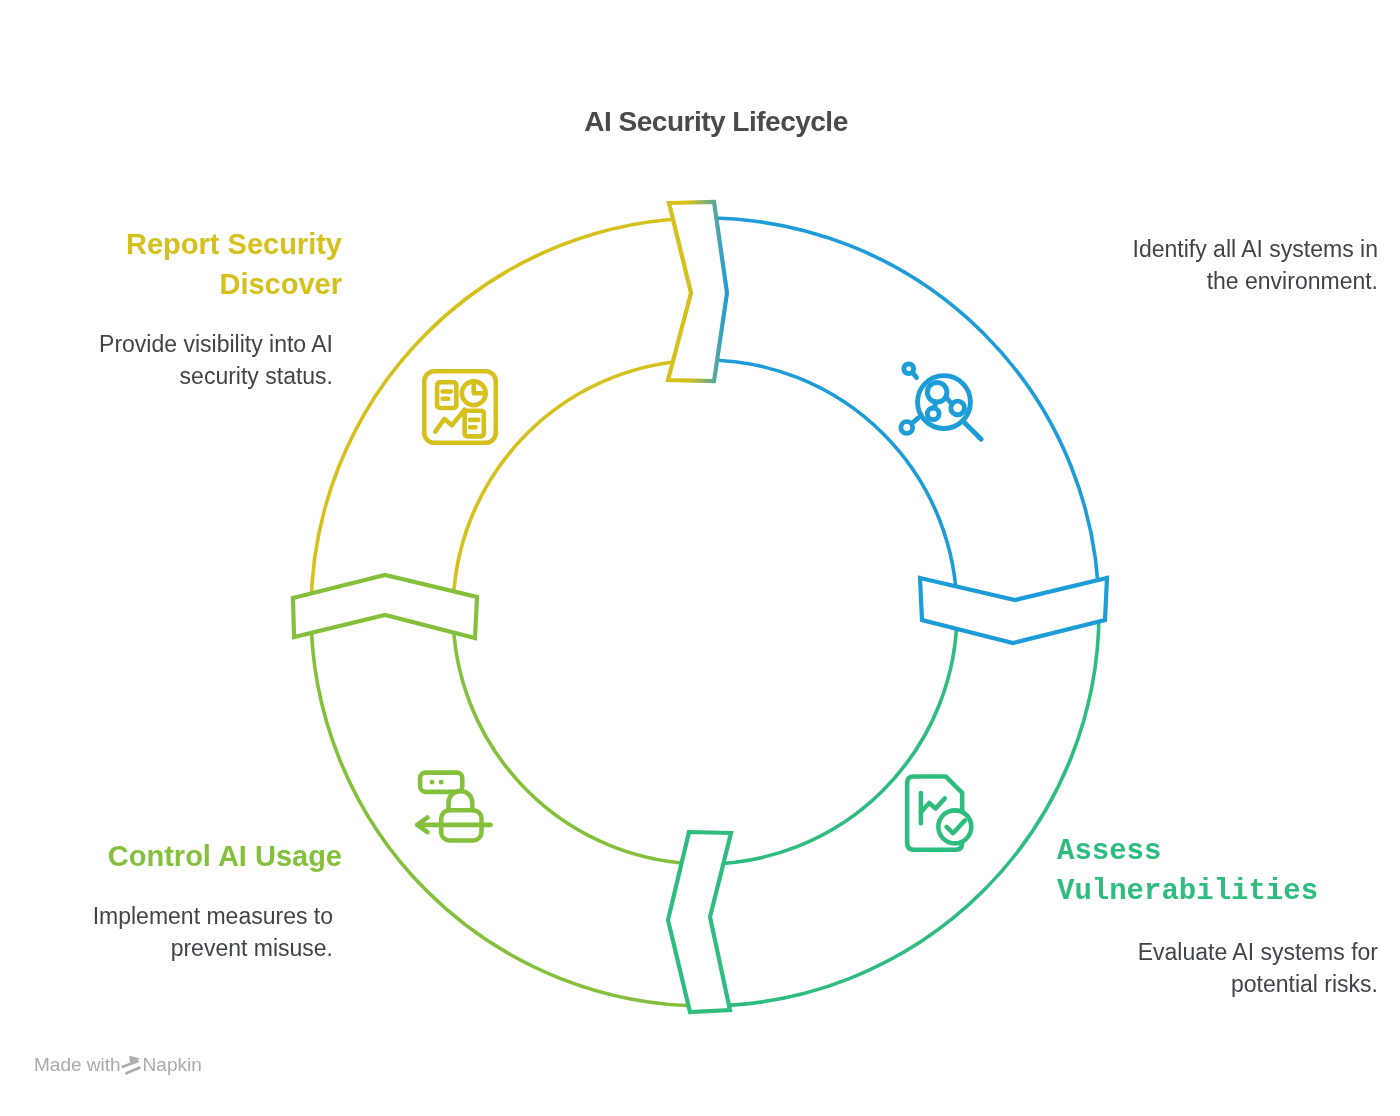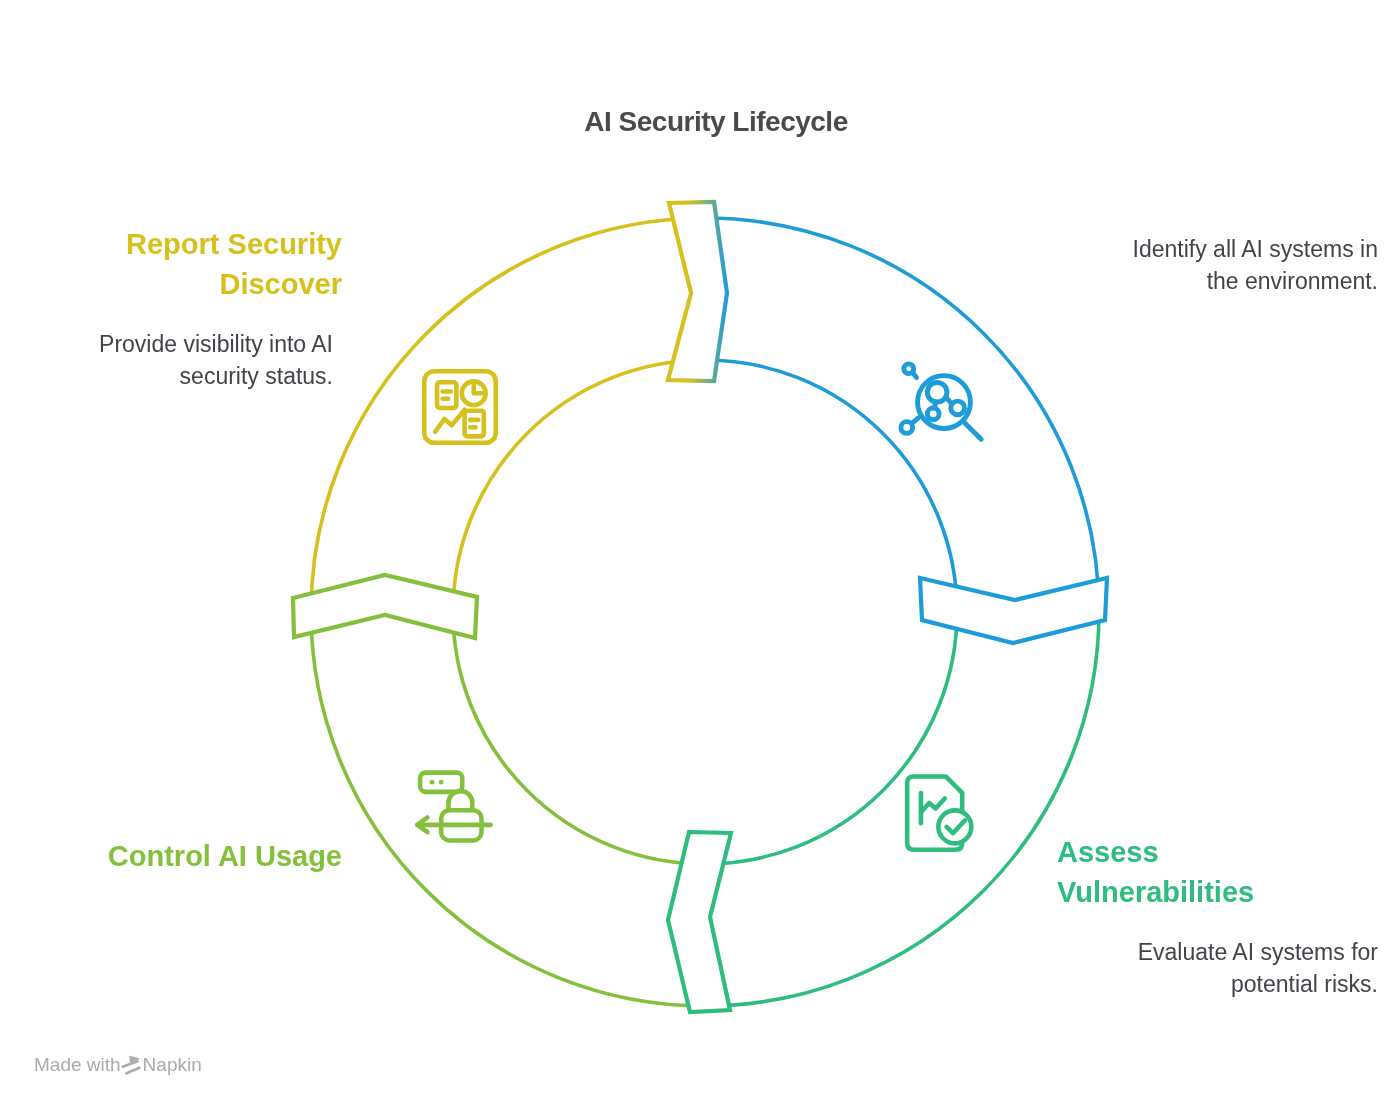--- a/index.html
+++ b/index.html
@@ -21,21 +21,21 @@
   .step p{
     margin:9px;font-size:23px;line-height:1.4;white-space:pre-line;
     color:var(--color-body,#404449);
     text-align:right;
   }
   .step-report{top:224px;right:1058px;text-align:right;}
   .step-report h2{color:var(--c-report,#D5C01C);}
   .step-discover{top:224px;left:1057px;text-align:left;}
   .step-discover h2{color:var(--c-discover,#1E9CD8);}
   .step-assess{top:832px;left:1057px;text-align:left;}
-  .step-assess h2{color:var(--c-assess,#2EBD7E);}
+  .step-assess h2{color:var(--c-assess,#2EBD7E);font-family:Liberation Mono, monospace;}
   .step-control{top:836px;right:1058px;text-align:right;}
   .step-control h2{color:var(--c-control,#85C03D);}
   .icon{position:absolute;}
   .icon-report{left:416px;top:363px;}
   .icon-discover{left:896px;top:358px;}
   .icon-assess{left:898px;top:770px;}
   .icon-control{left:410px;top:768px;}
   .watermark{
     position:absolute;left:34px;top:1054px;display:flex;align-items:center;
     font-size:19px;color:var(--color-watermark,#ABABAB);text-decoration:none;
@@ -133,20 +133,22 @@
 
 <div class="step step-assess">
   <h2>Assess
 Vulnerabilities</h2>
   <p>Evaluate AI systems for
 potential risks.</p>
 </div>
 
 <div class="step step-control">
   <h2>Control AI Usage</h2>
+  <p>Implement measures to
+prevent misuse.</p>
 </div>
 
 <a class="watermark">
   <span>Made with</span>
   <svg width="22" height="22" viewBox="0 0 24 24">
     <path d="M9 2 L21 5 L10 10 Z" style="fill:var(--color-watermark,#ABABAB)"></path>
     <path d="M2 14 L18 8" style="stroke:var(--color-watermark,#ABABAB)" stroke-width="3" stroke-linecap="round" fill="none"></path>
     <path d="M6 21 L20 15" style="stroke:var(--color-watermark,#ABABAB)" stroke-width="3" stroke-linecap="round" fill="none"></path>
   </svg>
   <span>Napkin</span>

